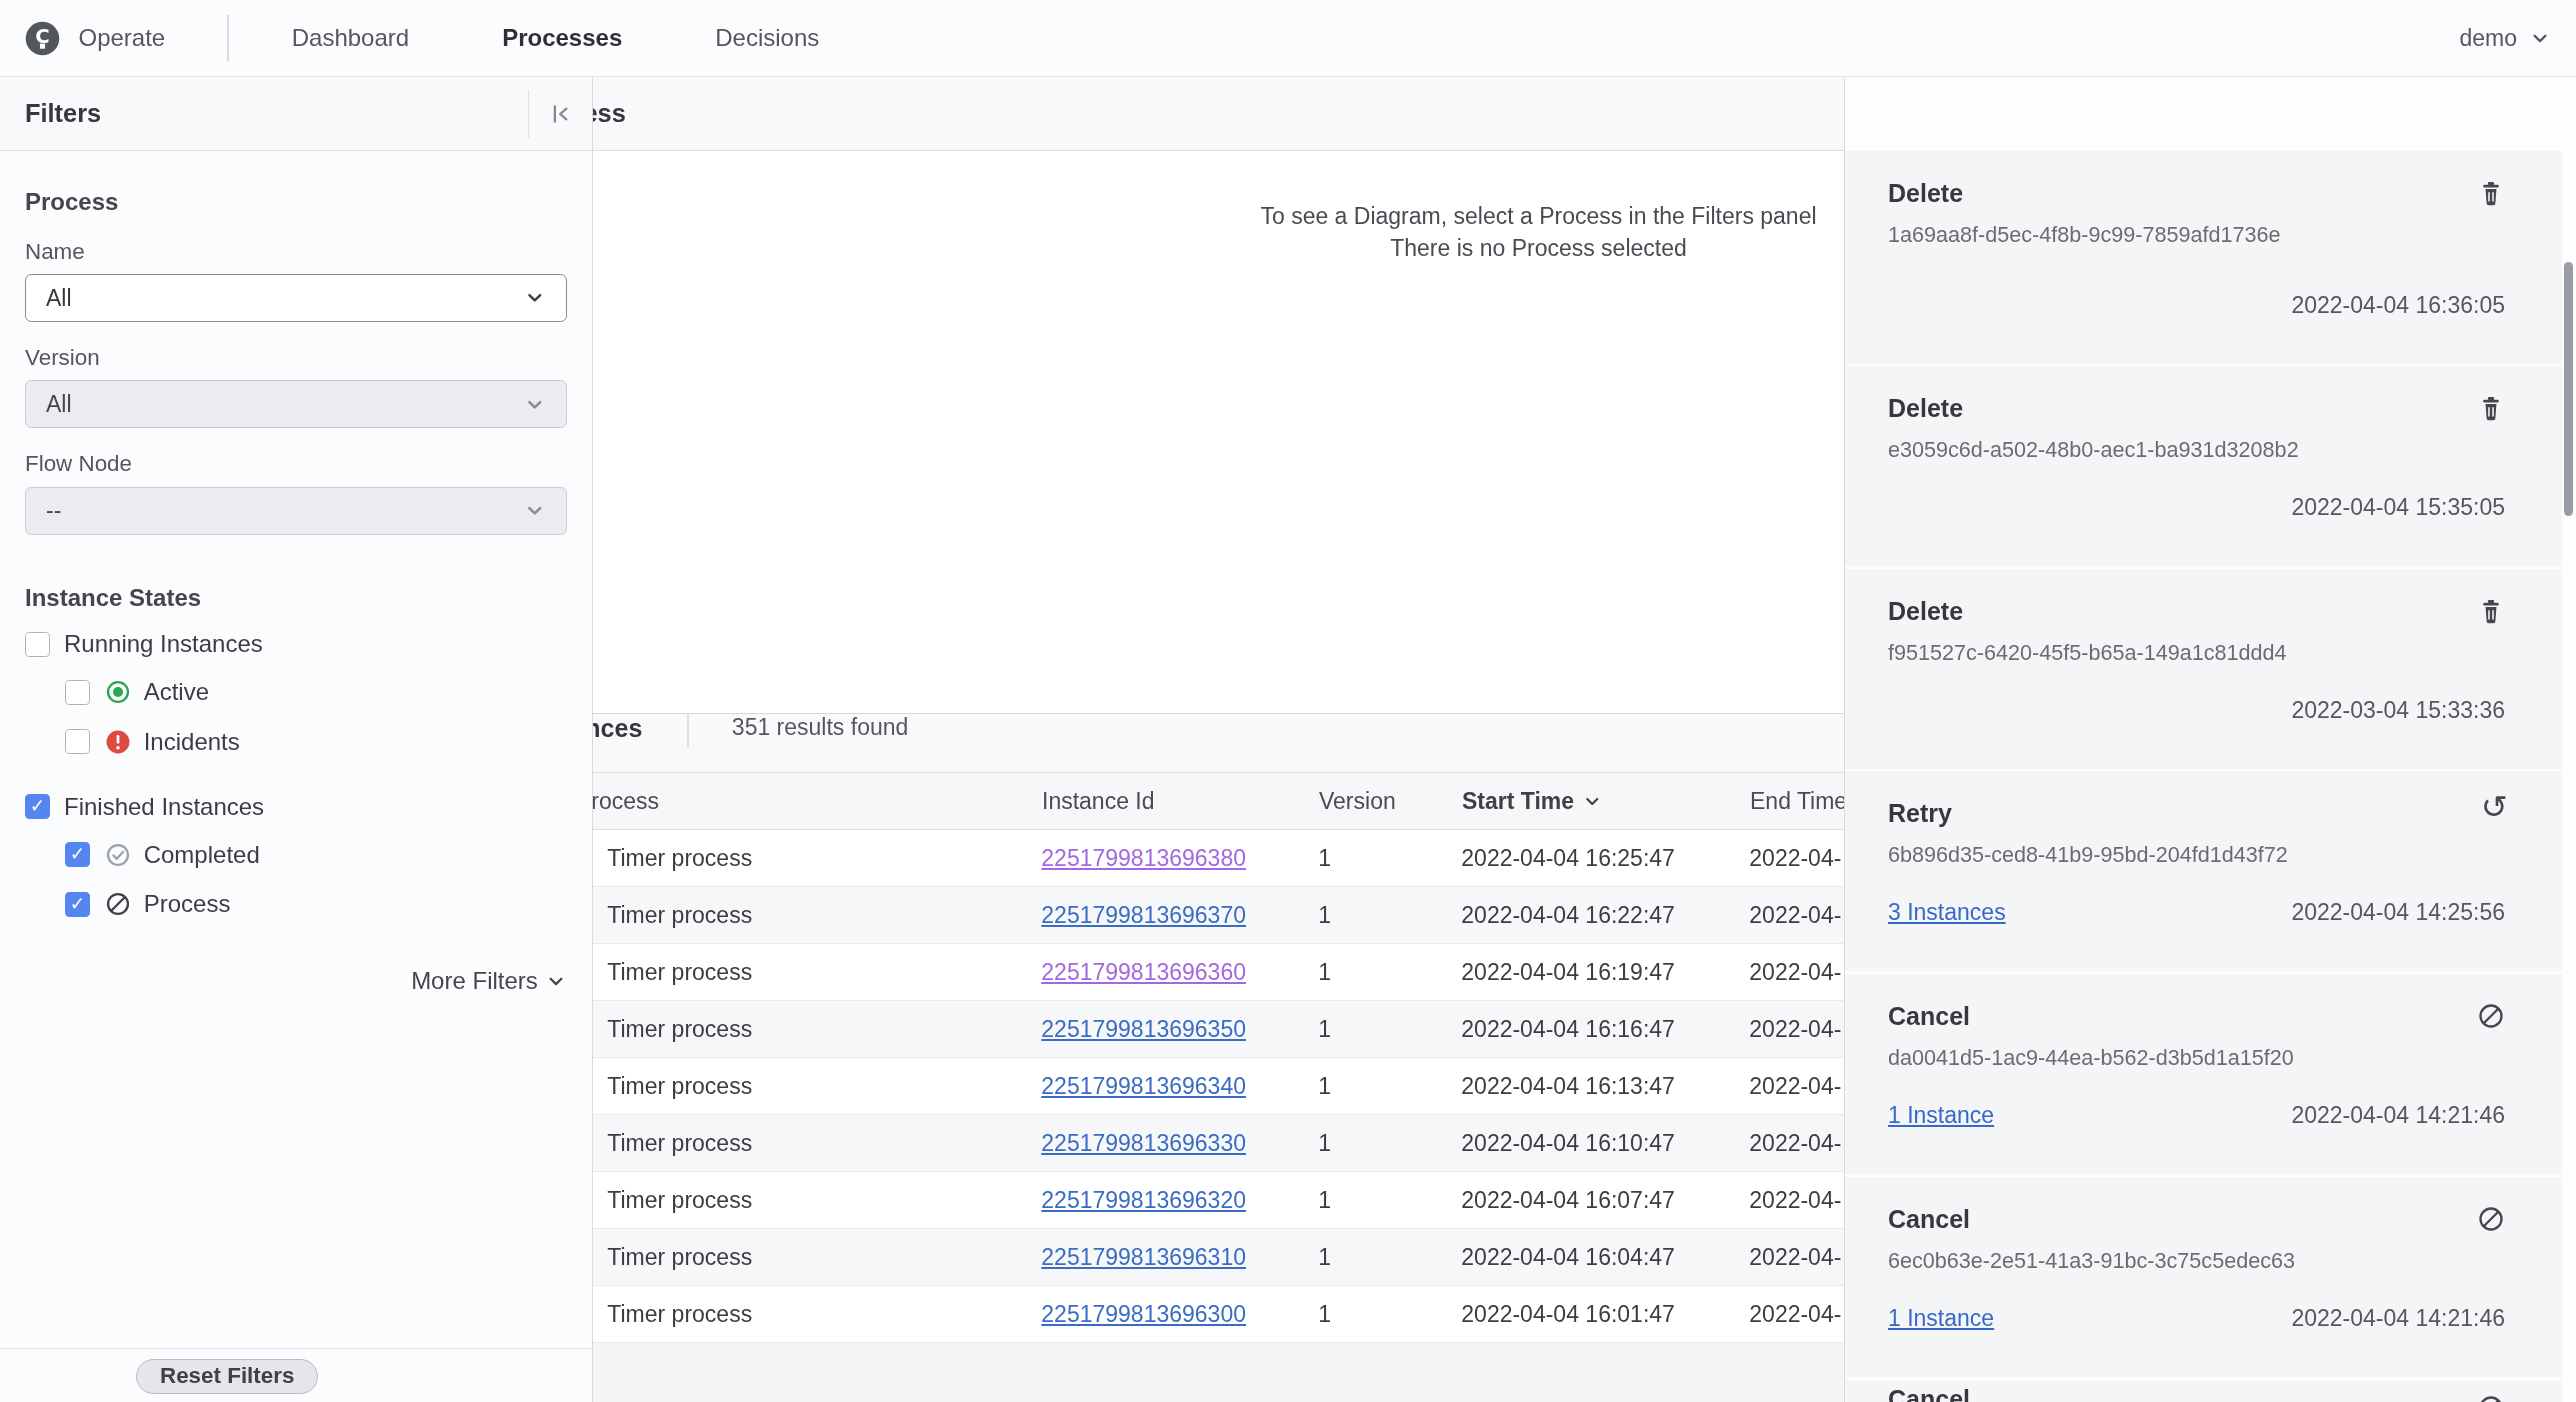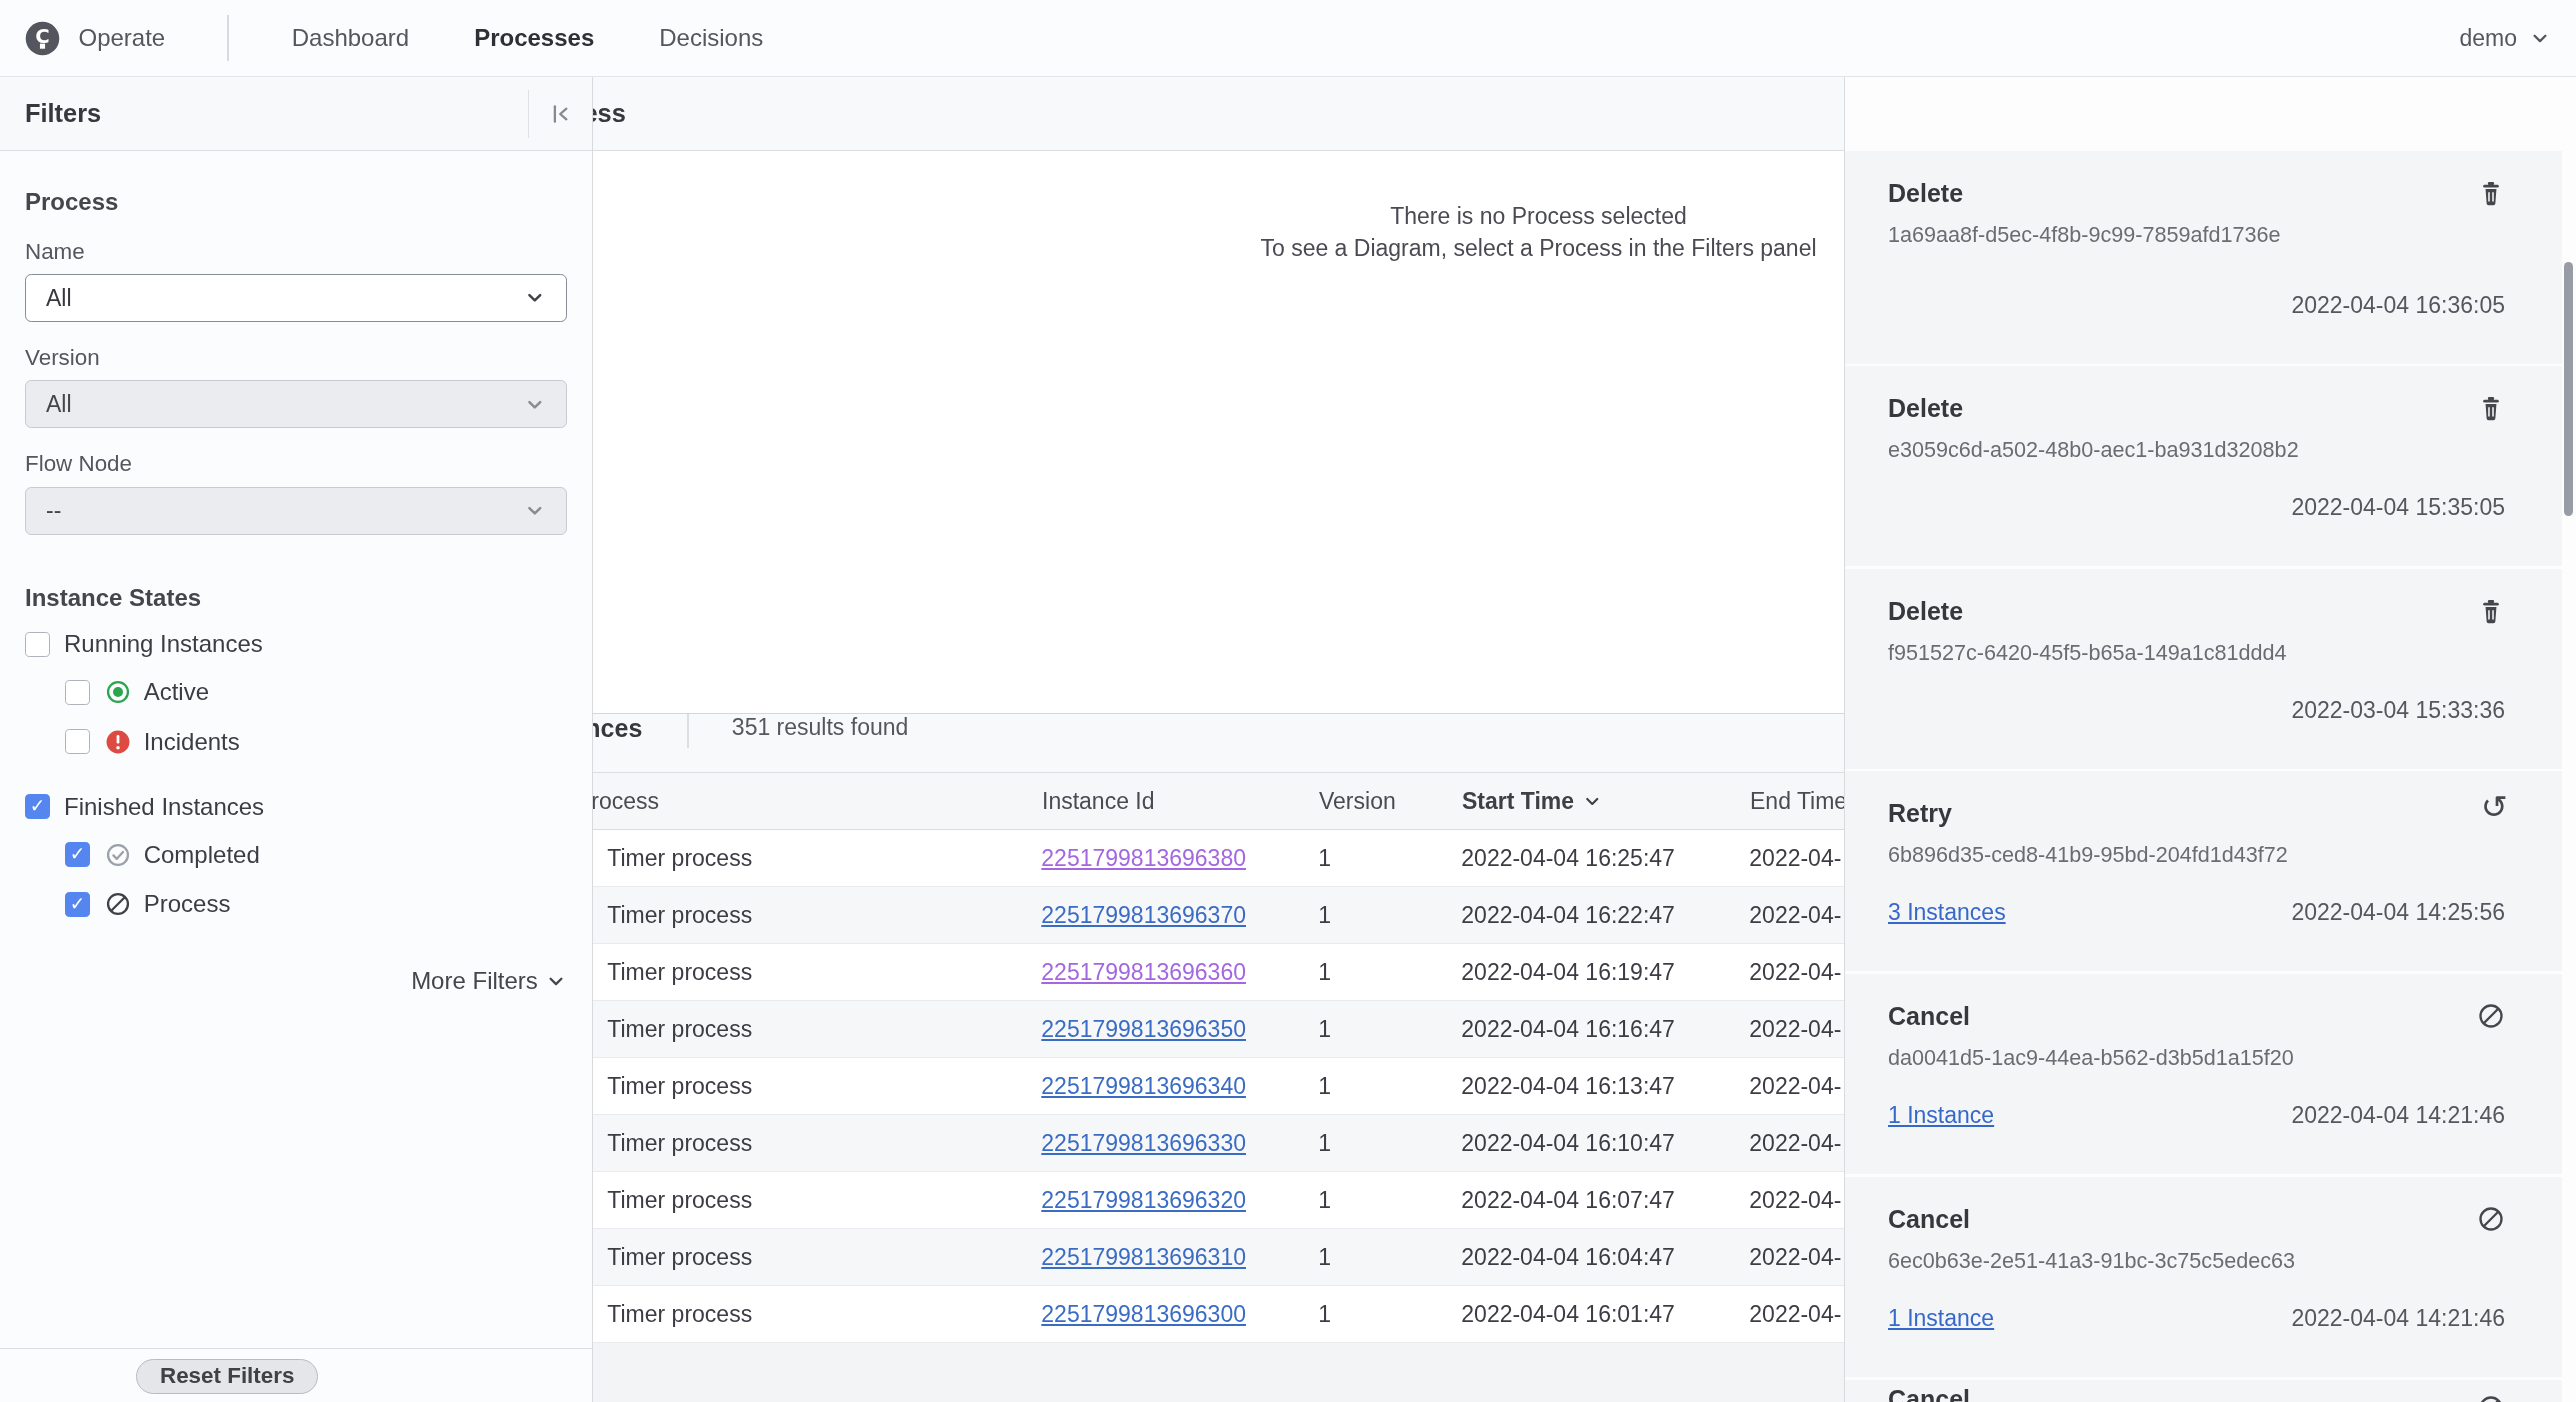--- a/index.html
+++ b/index.html
@@ -6,21 +6,21 @@
   html,body{width:2576px;height:1403px;overflow:hidden}
   body{font-family:"Liberation Sans","DejaVu Sans",sans-serif;background:#fcfcfd;color:#37383e}
   .app{position:relative;width:2576px;height:1403px}
 
   
   .topnav{position:absolute;top:0;left:0;right:0;height:77px;background:#fbfcfd;
           border-bottom:1.5px solid #e3e4e8;display:flex;align-items:center;z-index:20}
   .logo{margin-left:25px;width:35px;height:35px;flex:0 0 auto}
   .brand{margin-left:18.5px;font-size:24px;color:#55565e}
   .nav-divider{margin-left:62px;width:1.5px;height:46px;background:#d9dadf}
-  .nav-tabs{display:flex;margin-left:63px;gap:65px;align-items:center}
+  .nav-tabs{display:flex;margin-left:63px;gap:93px;align-items:center}
   .nav-tab{font-size:24px;color:#55565e;cursor:pointer}
   .nav-tab.active{color:#2f3036;font-weight:700}
   .nav-user{margin-left:auto;margin-right:26px;display:flex;align-items:center;gap:13px;cursor:pointer}
   .nav-user .uname{font-size:23px;color:#55565e}
 
   
   .content{position:absolute;top:77px;left:0;right:0;bottom:0}
 
   
   .filters{position:absolute;left:0;top:0;bottom:0;width:593px;background:#fbfcfd;
@@ -239,22 +239,22 @@
         <button class="reset-btn">Reset Filters</button>
       </div>
     </div>
 
     <div class="main">
       <div class="phead">
         <span class="ptitle">Process</span>
       </div>
       <div class="diagram">
         <div class="empty-msg">
+          <div>To see a Diagram, select a Process in the Filters panel</div>
           <div>There is no Process selected</div>
-          <div>To see a Diagram, select a Process in the Filters panel</div>
         </div>
       </div>
 
       <div class="instances">
         <div class="inst-head">
           <span class="ptitle">Instances</span>
           <span class="vline2"></span>
           <span class="results">351 results found</span>
         </div>
 

